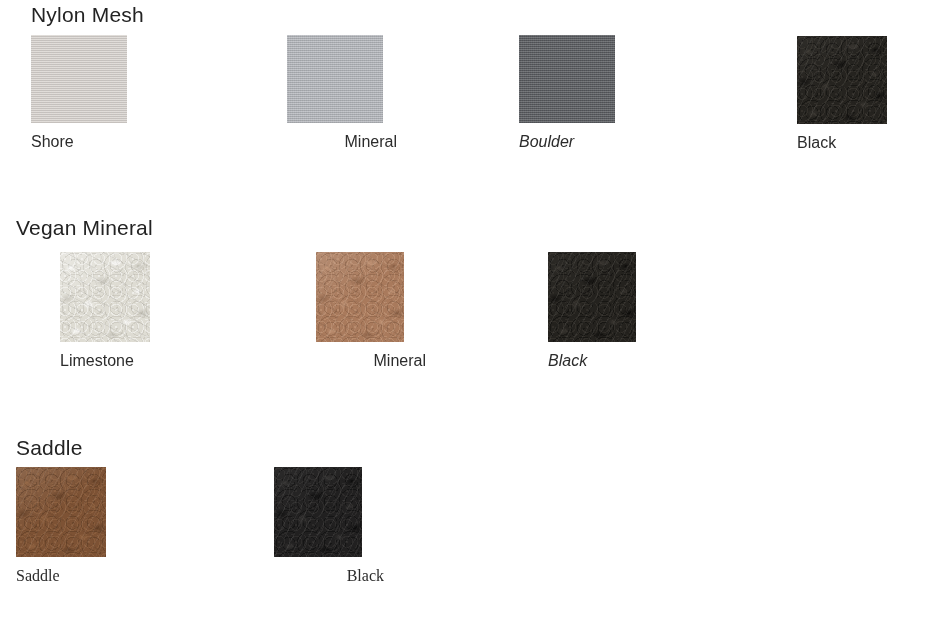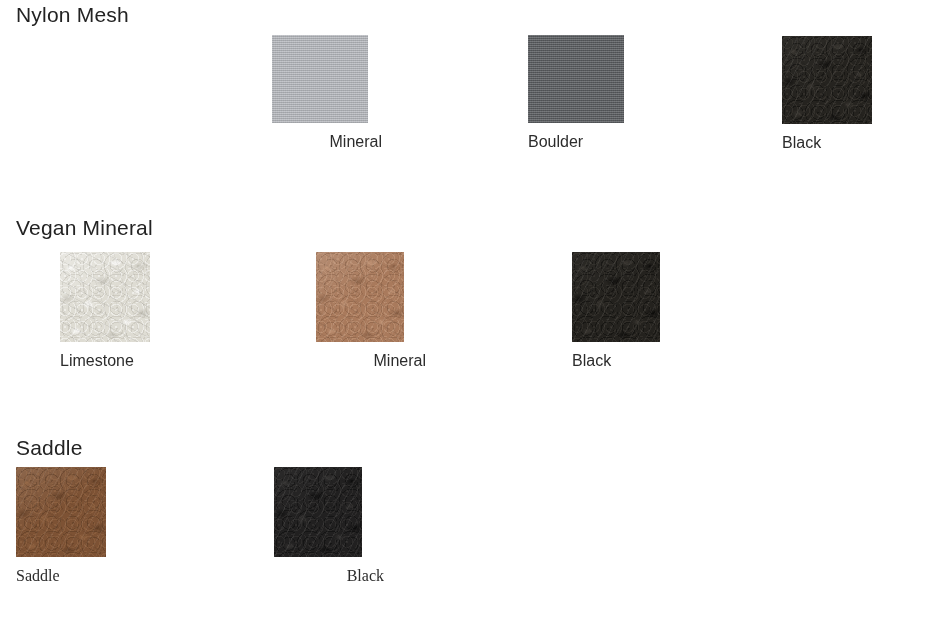--- a/index.html
+++ b/index.html
@@ -24,21 +24,21 @@
     height: 626px;
     padding: 0;
   }
 
   
   .material-section {
     position: absolute;
     left: 0;
     width: 950px;
   }
-  .material-section[data-section="nylon-mesh"]    { top: 0px; }
+  .material-section[data-section="nylon-mesh"]    { top: 0px; padding-left: 15px; }
   .material-section[data-section="vegan-leather"] { top: 213px; }
   .material-section[data-section="leather"]       { top: 433px; }
 
   .section-heading {
     margin: 0;
     padding: 0 0 0 16px;
     font-size: 21px;
     line-height: 30px;
     font-weight: 400;
     letter-spacing: 0.2px;
@@ -53,21 +53,21 @@
   }
 
   
   .swatch-item {
     position: absolute;
     top: 0;
     width: 110px;
   }
   .swatch-item[data-col="0"] { left: 16px; }
   .swatch-item[data-col="1"] { left: 272px; text-align: right; }
-  .swatch-item[data-col="2"] { left: 528px; }
+  .swatch-item[data-col="2"] { left: 504px; font-style: italic; }
   .swatch-item[data-col="3"] { left: 782px; }
 
   .swatch-chip {
     width: 90px;
     height: 90px;
     display: block;
     position: relative;
     overflow: hidden;
     background-repeat: repeat;
   }
@@ -180,20 +180,24 @@
 </head>
 <body style="background: rgb(255, 255, 255);">
 
 <div class="swatch-page">
 
   <section class="material-section" data-section="nylon-mesh">
     <h2 class="section-heading">Nylon Mesh</h2>
 
     <div class="swatch-row" data-row="nylon">
 
+      <div class="swatch-item" data-col="0">
+        <span class="swatch-chip tex-mesh" style="--base: #e6e1dd; --warp: #efebe7; --weft: #d8d2cd; --hi: #f6f3f1; --lo: #cfc8c2; --grainhi: #ffffff; --grainlo: #c8c1ba; --sheen: rgba(255,255,255,0.18);"></span>
+        <span class="swatch-label">Shore</span>
+      </div>
 
       <div class="swatch-item" data-col="1">
         <span class="swatch-chip tex-mesh" style="--base: #bcbfc4; --warp: #cdd0d5; --weft: #a8abb1; --hi: #dfe1e5; --lo: #93969c; --grainhi: #e8eaee; --grainlo: #8b8e94; --sheen: rgba(255,255,255,0.16);"></span>
         <span class="swatch-label">Mineral</span>
       </div>
 
       <div class="swatch-item" data-col="2">
         <span class="swatch-chip tex-mesh" style="--base: #56585c; --warp: #6a6d72; --weft: #414347; --hi: #82858a; --lo: #35373a; --grainhi: #8d9095; --grainlo: #2e3033; --sheen: rgba(255,255,255,0.10);"></span>
         <span class="swatch-label">Boulder</span>
       </div>

